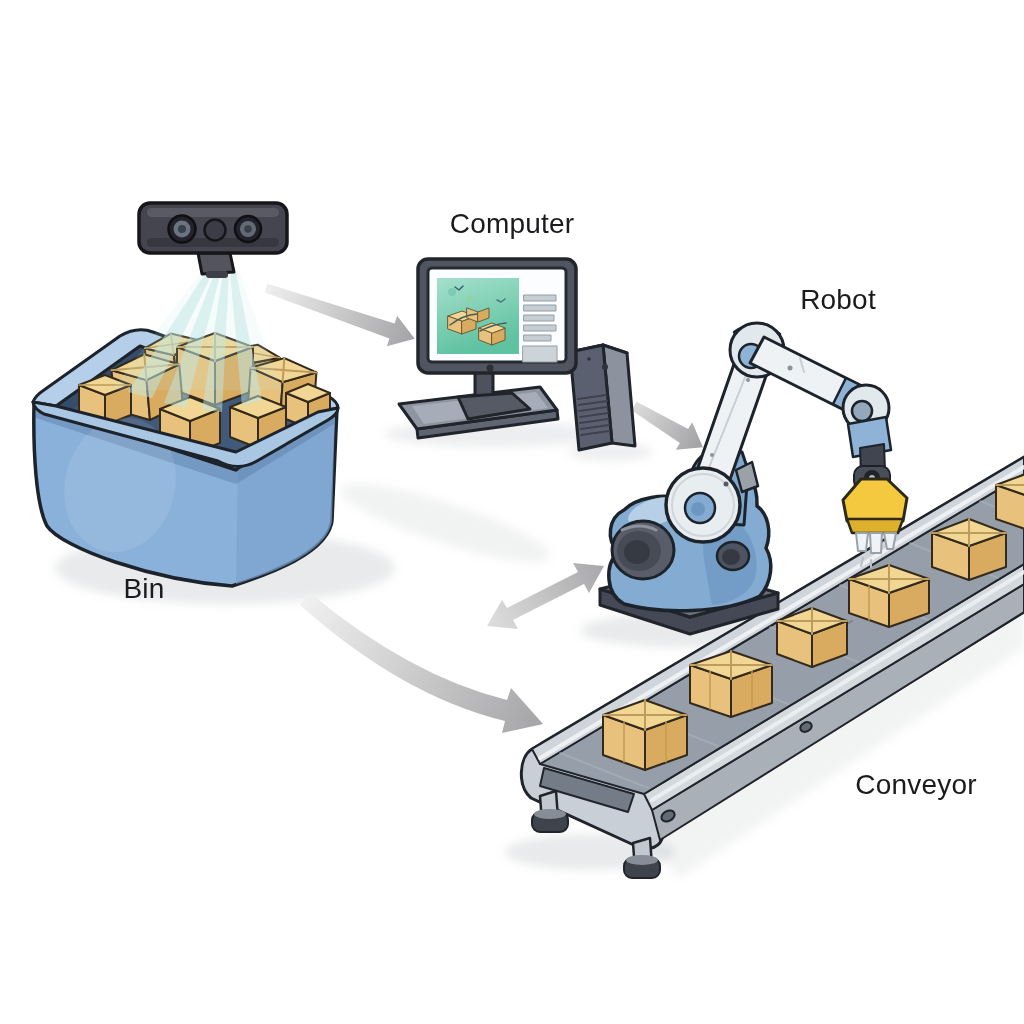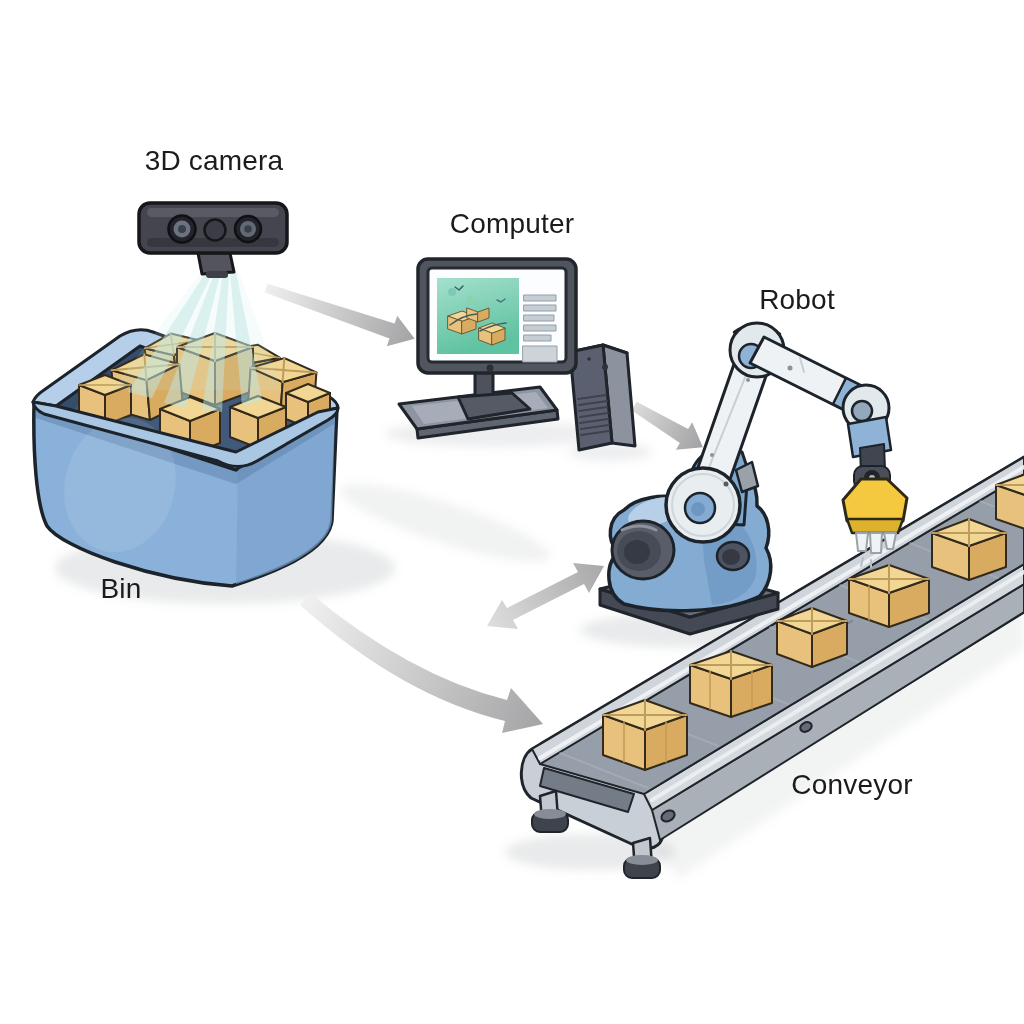--- a/index.html
+++ b/index.html
@@ -371,18 +371,17 @@
         <polygon points="884,533 896,533 893,549 887,549"></polygon>
       </g>
       <g stroke="#b8bec4" stroke-width="2">
         <line x1="863" y1="558" x2="861" y2="566"></line>
         <line x1="871" y1="560" x2="871" y2="567"></line>
       </g>
     </g>
   </g>
 </svg>
 
-<div class="lbl" style="left:214px;top:161px">3D camera</div>
 <div class="lbl" style="left:512px;top:224px">Computer</div>
-<div class="lbl" style="left:797px;top:300px">Robot</div>
-<div class="lbl" style="left:121px;top:589px">Bin</div>
-<div class="lbl" style="left:852px;top:785px">Conveyor</div>
+<div class="lbl" style="left:838px;top:300px">Robot</div>
+<div class="lbl" style="left:144px;top:589px">Bin</div>
+<div class="lbl" style="left:916px;top:785px">Conveyor</div>
 </div>
 
 </body></html>

